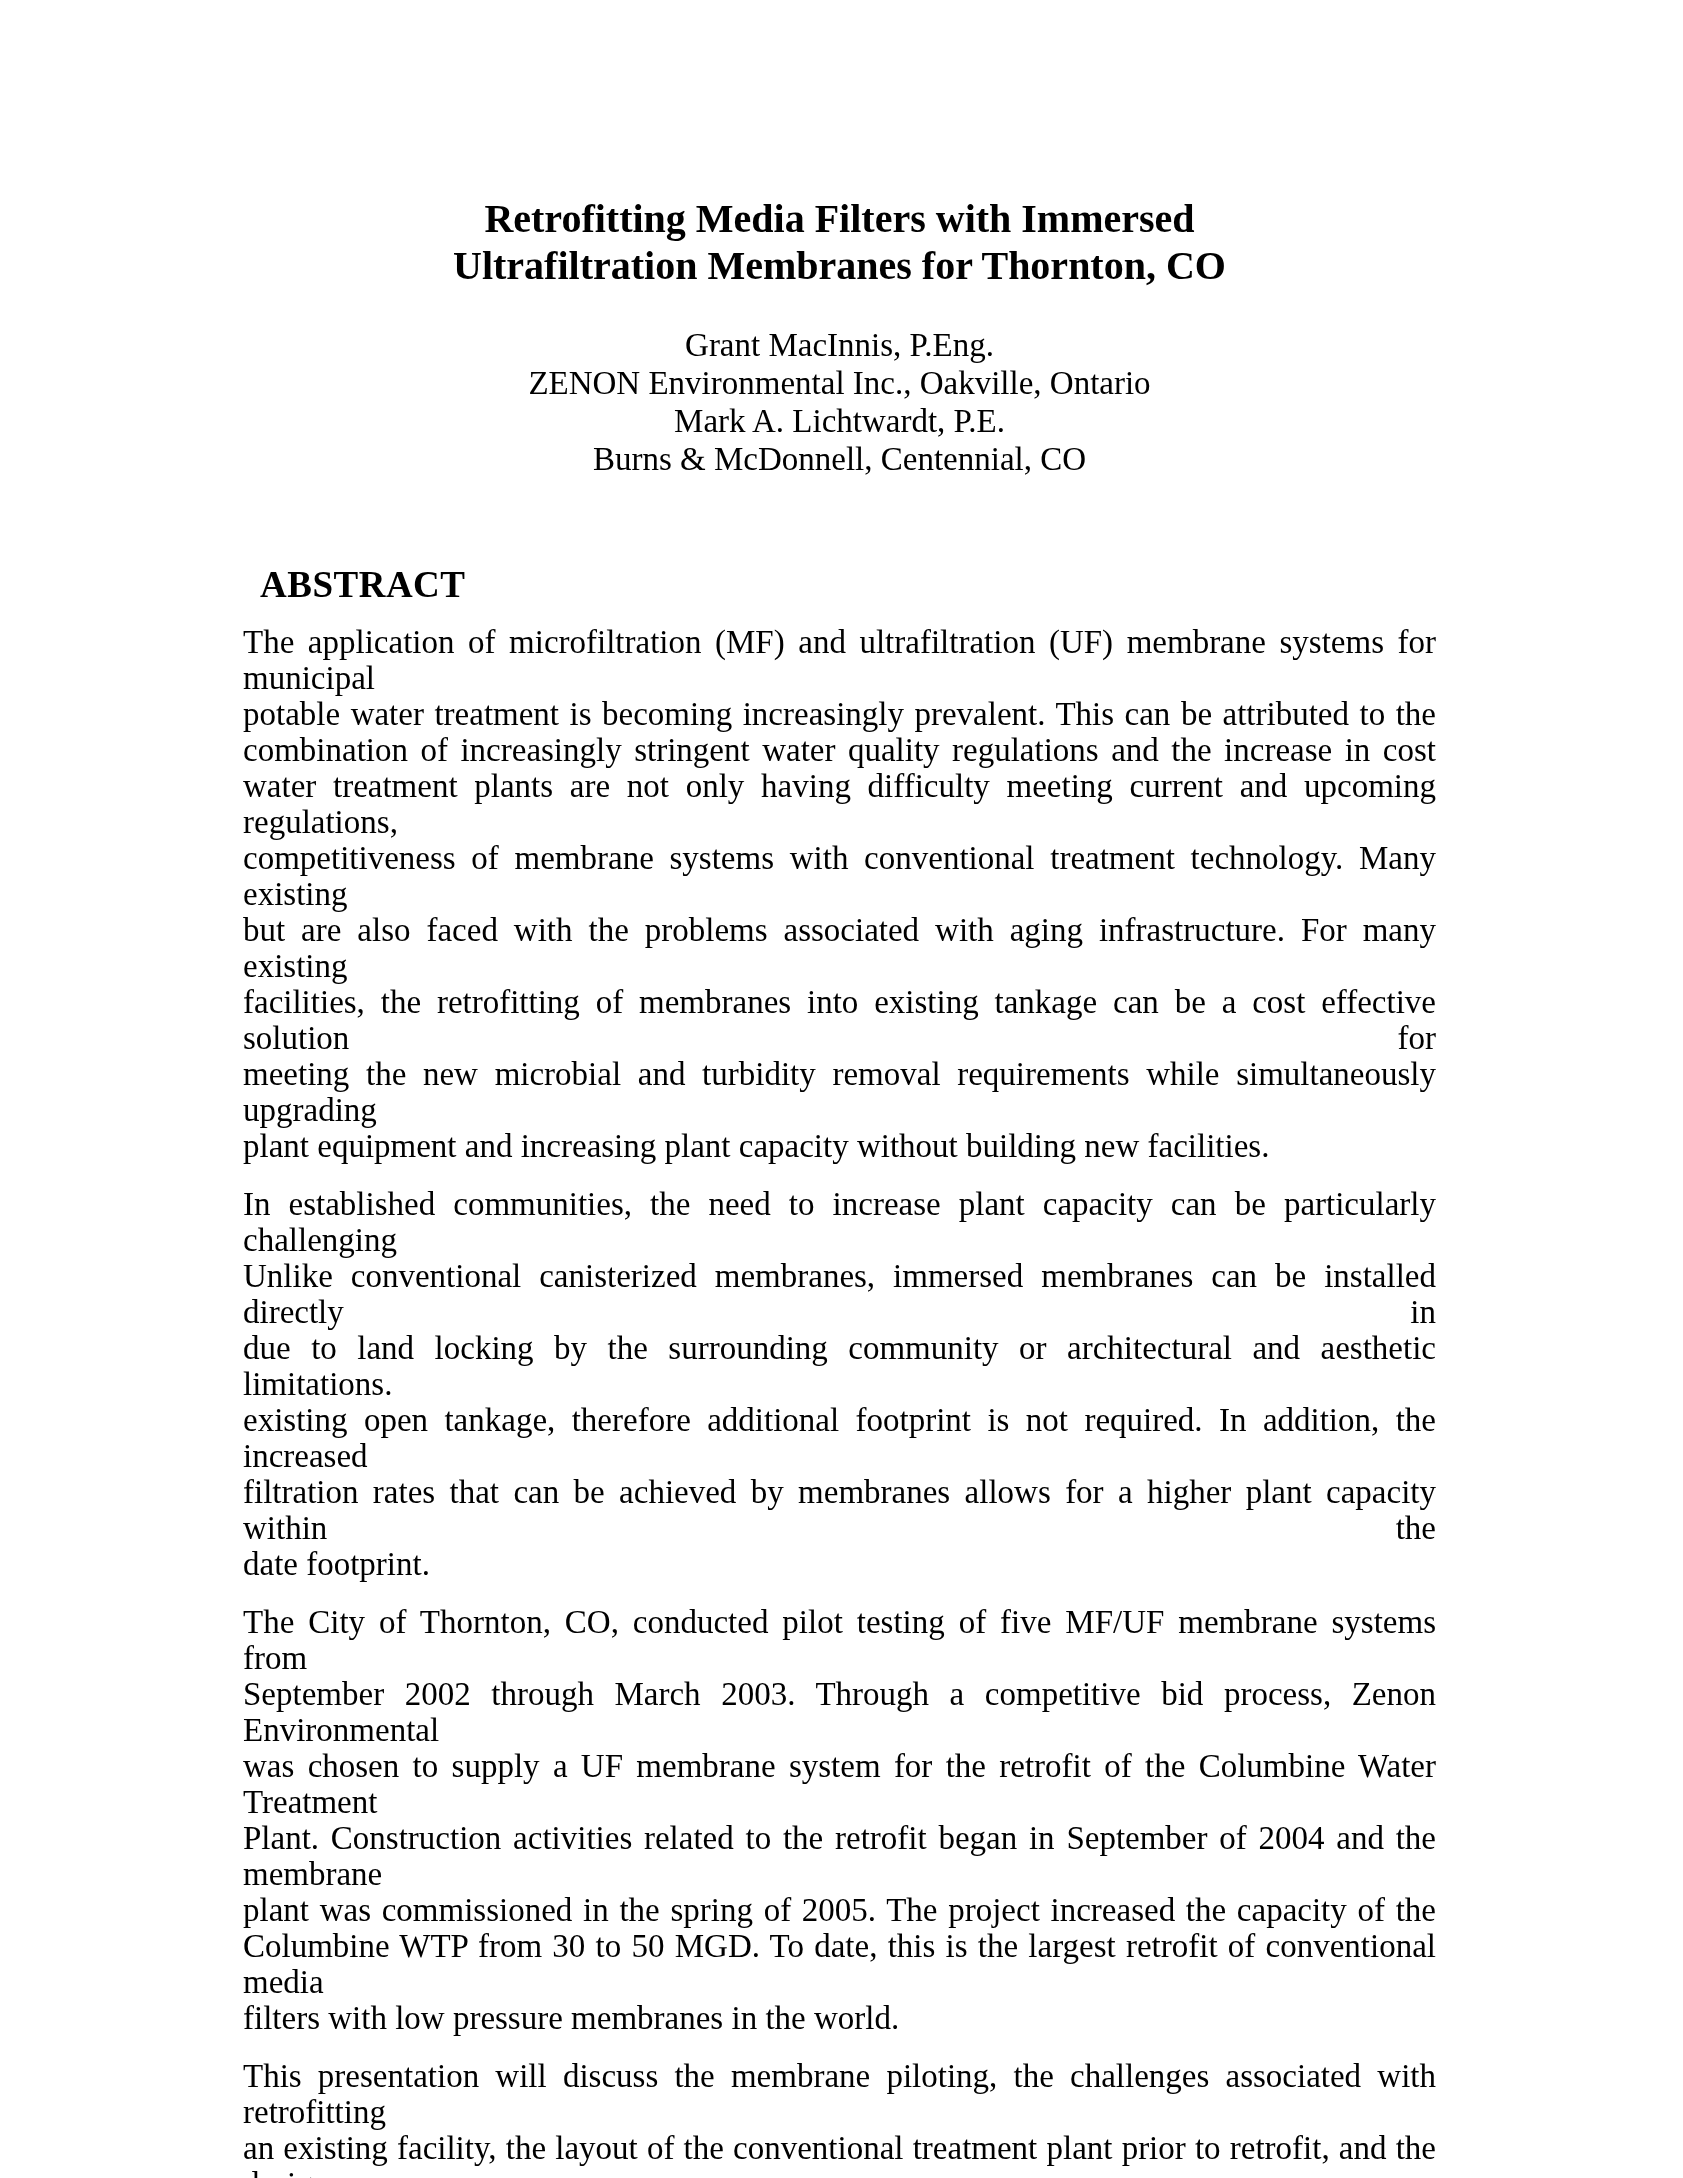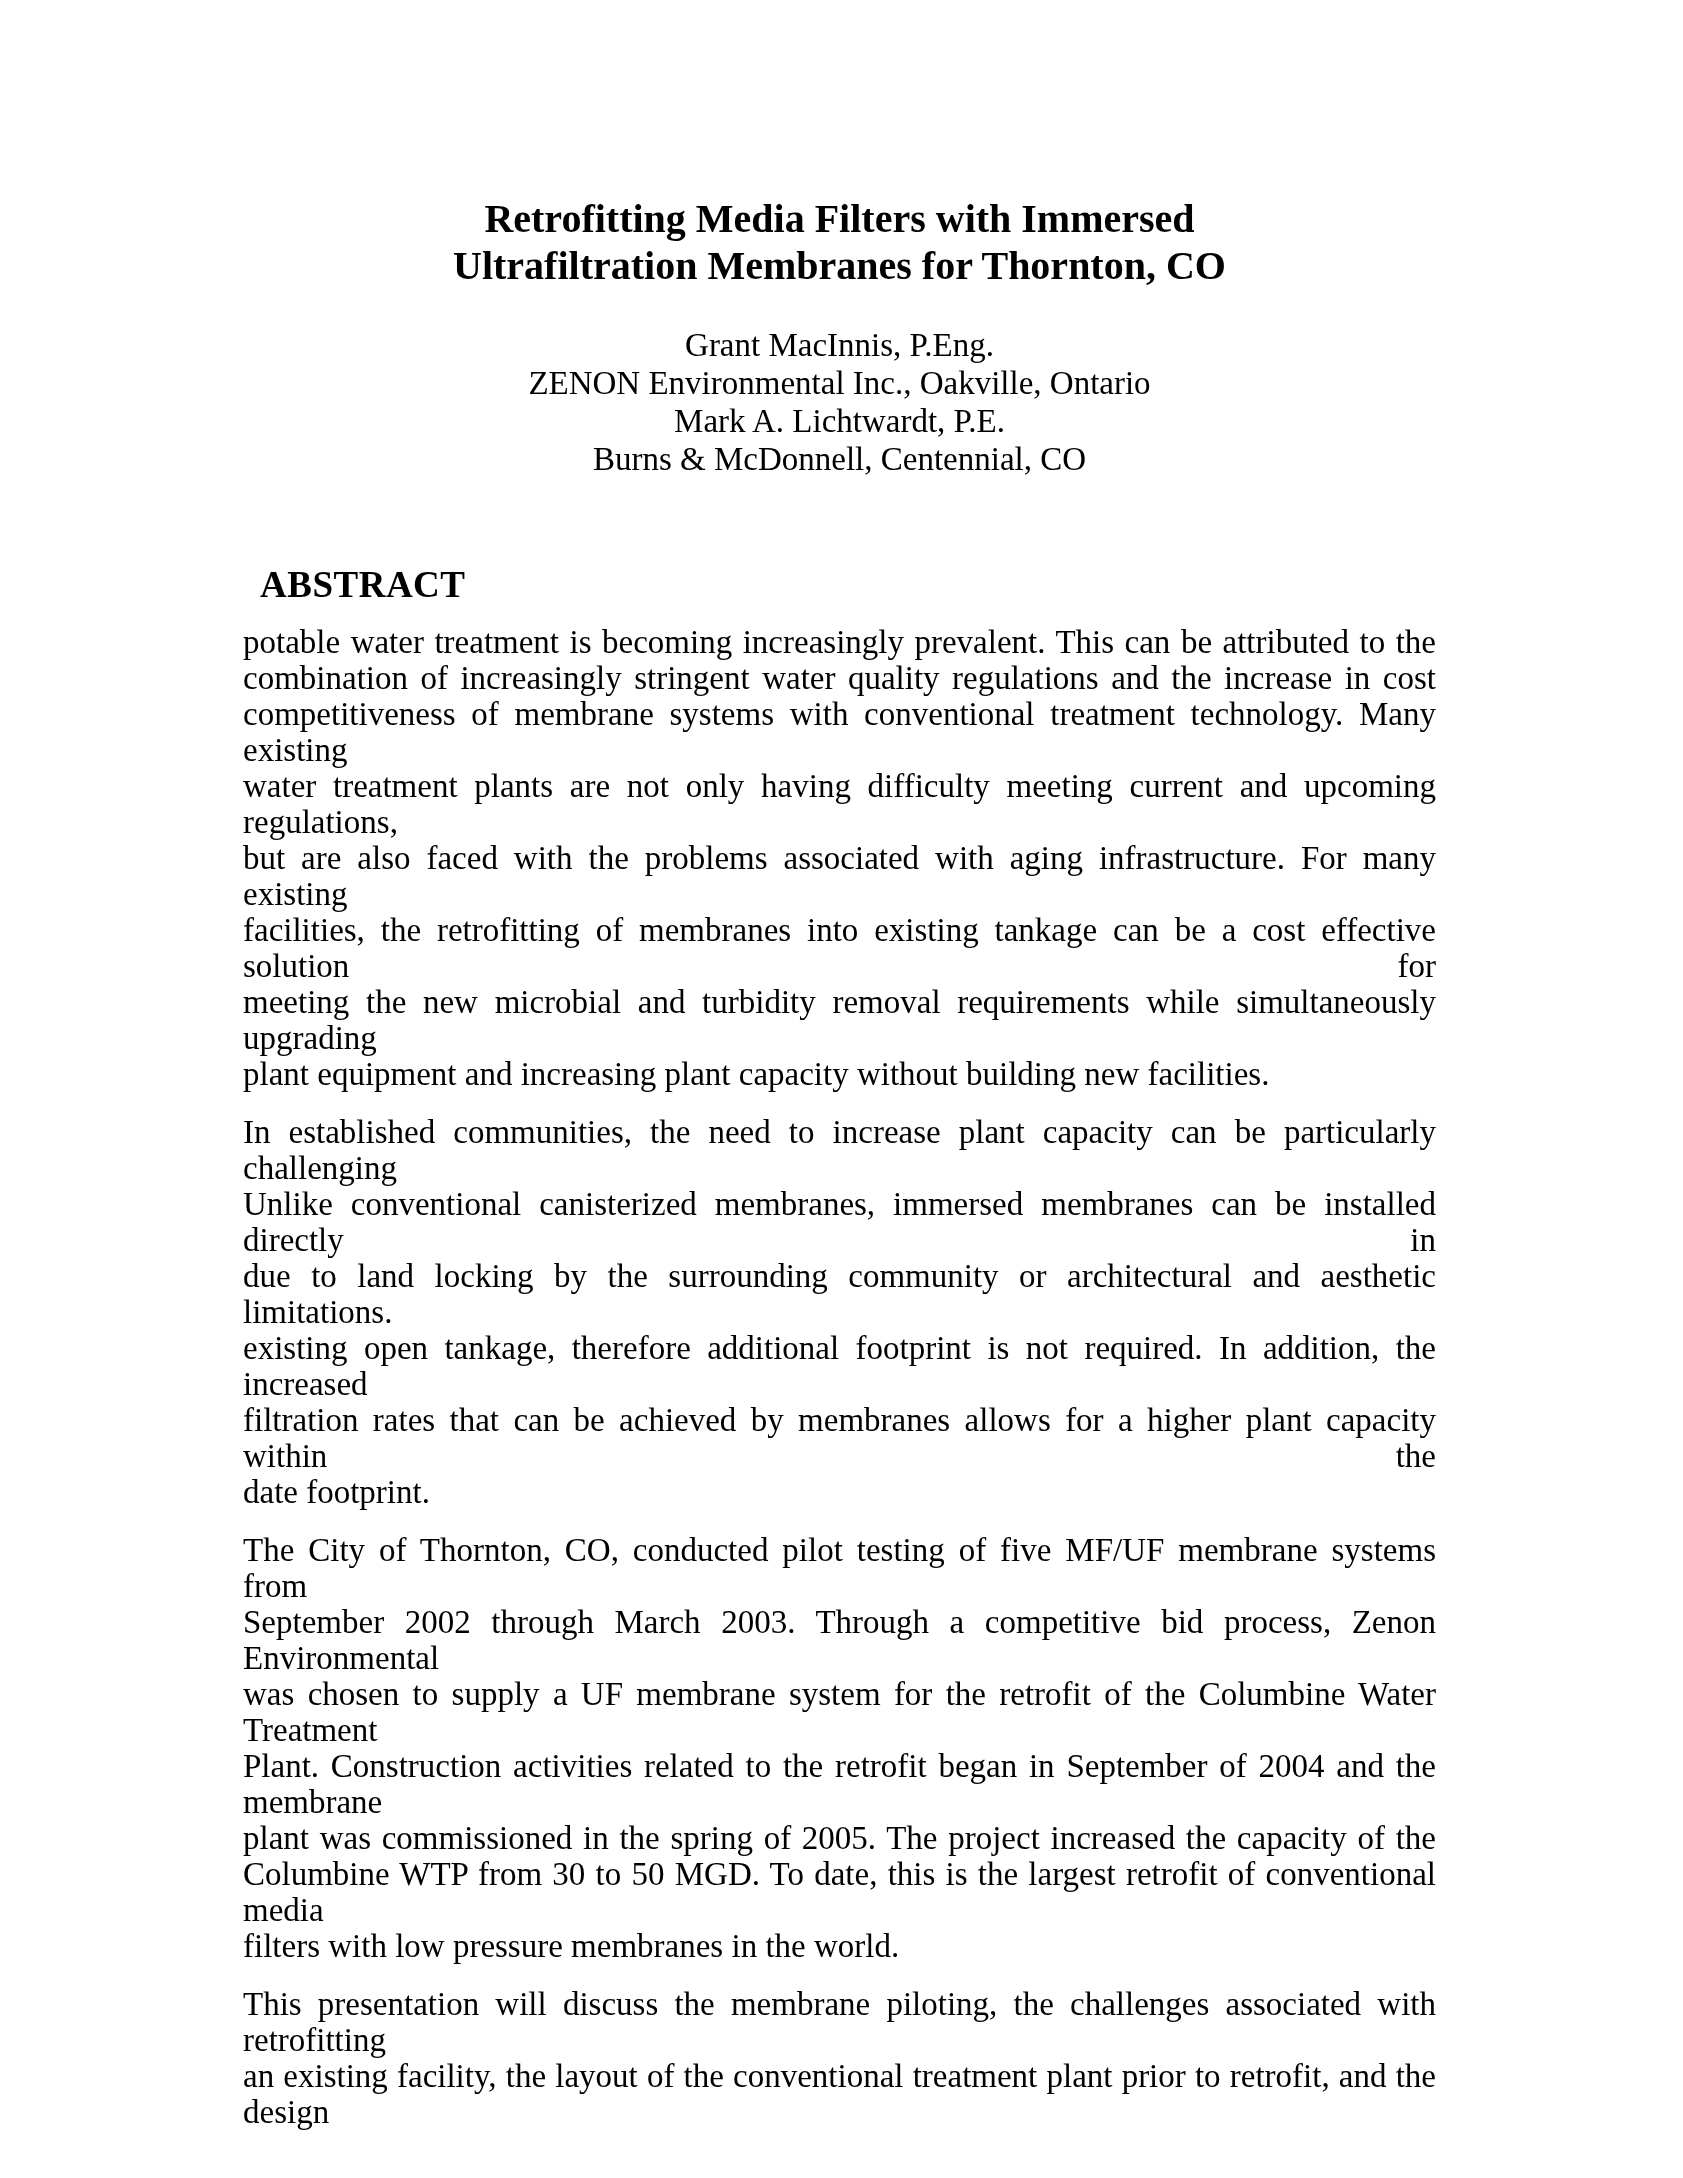--- a/index.html
+++ b/index.html
@@ -70,24 +70,25 @@
         <div class="author-line">ZENON Environmental Inc., Oakville, Ontario</div>
         <div class="author-line">Mark A. Lichtwardt, P.E.</div>
         <div class="author-line">Burns &amp; McDonnell, Centennial, CO</div>
       </div>
   </header>
 
   <h2 class="abstract-heading">ABSTRACT</h2>
 
   <div id="paragraphs" class="abstract-body">
       <div class="para">
+        <div class="line">The application of microfiltration (MF) and ultrafiltration (UF) membrane systems for municipal</div>
         <div class="line">potable water treatment is becoming increasingly prevalent.  This can be attributed to the</div>
         <div class="line">combination of increasingly stringent water quality regulations and the increase in cost</div>
+        <div class="line">water treatment plants are not only having difficulty meeting current and upcoming regulations,</div>
         <div class="line">competitiveness of membrane systems with conventional treatment technology.  Many existing</div>
-        <div class="line">water treatment plants are not only having difficulty meeting current and upcoming regulations,</div>
         <div class="line">but are also faced with the problems associated with aging infrastructure.  For many existing</div>
         <div class="line">facilities, the retrofitting of membranes into existing tankage can be a cost effective solution for</div>
         <div class="line">meeting the new microbial and turbidity removal requirements while simultaneously upgrading</div>
         <div class="line last">plant equipment and increasing plant capacity without building new facilities.</div>
       </div>
       <div class="para">
         <div class="line">In established communities, the need to increase plant capacity can be particularly challenging</div>
         <div class="line">Unlike conventional canisterized membranes, immersed membranes can be installed directly in</div>
         <div class="line">due to land locking by the surrounding community or architectural and aesthetic limitations.</div>
         <div class="line">existing open tankage, therefore additional footprint is not required.  In addition, the increased</div>

